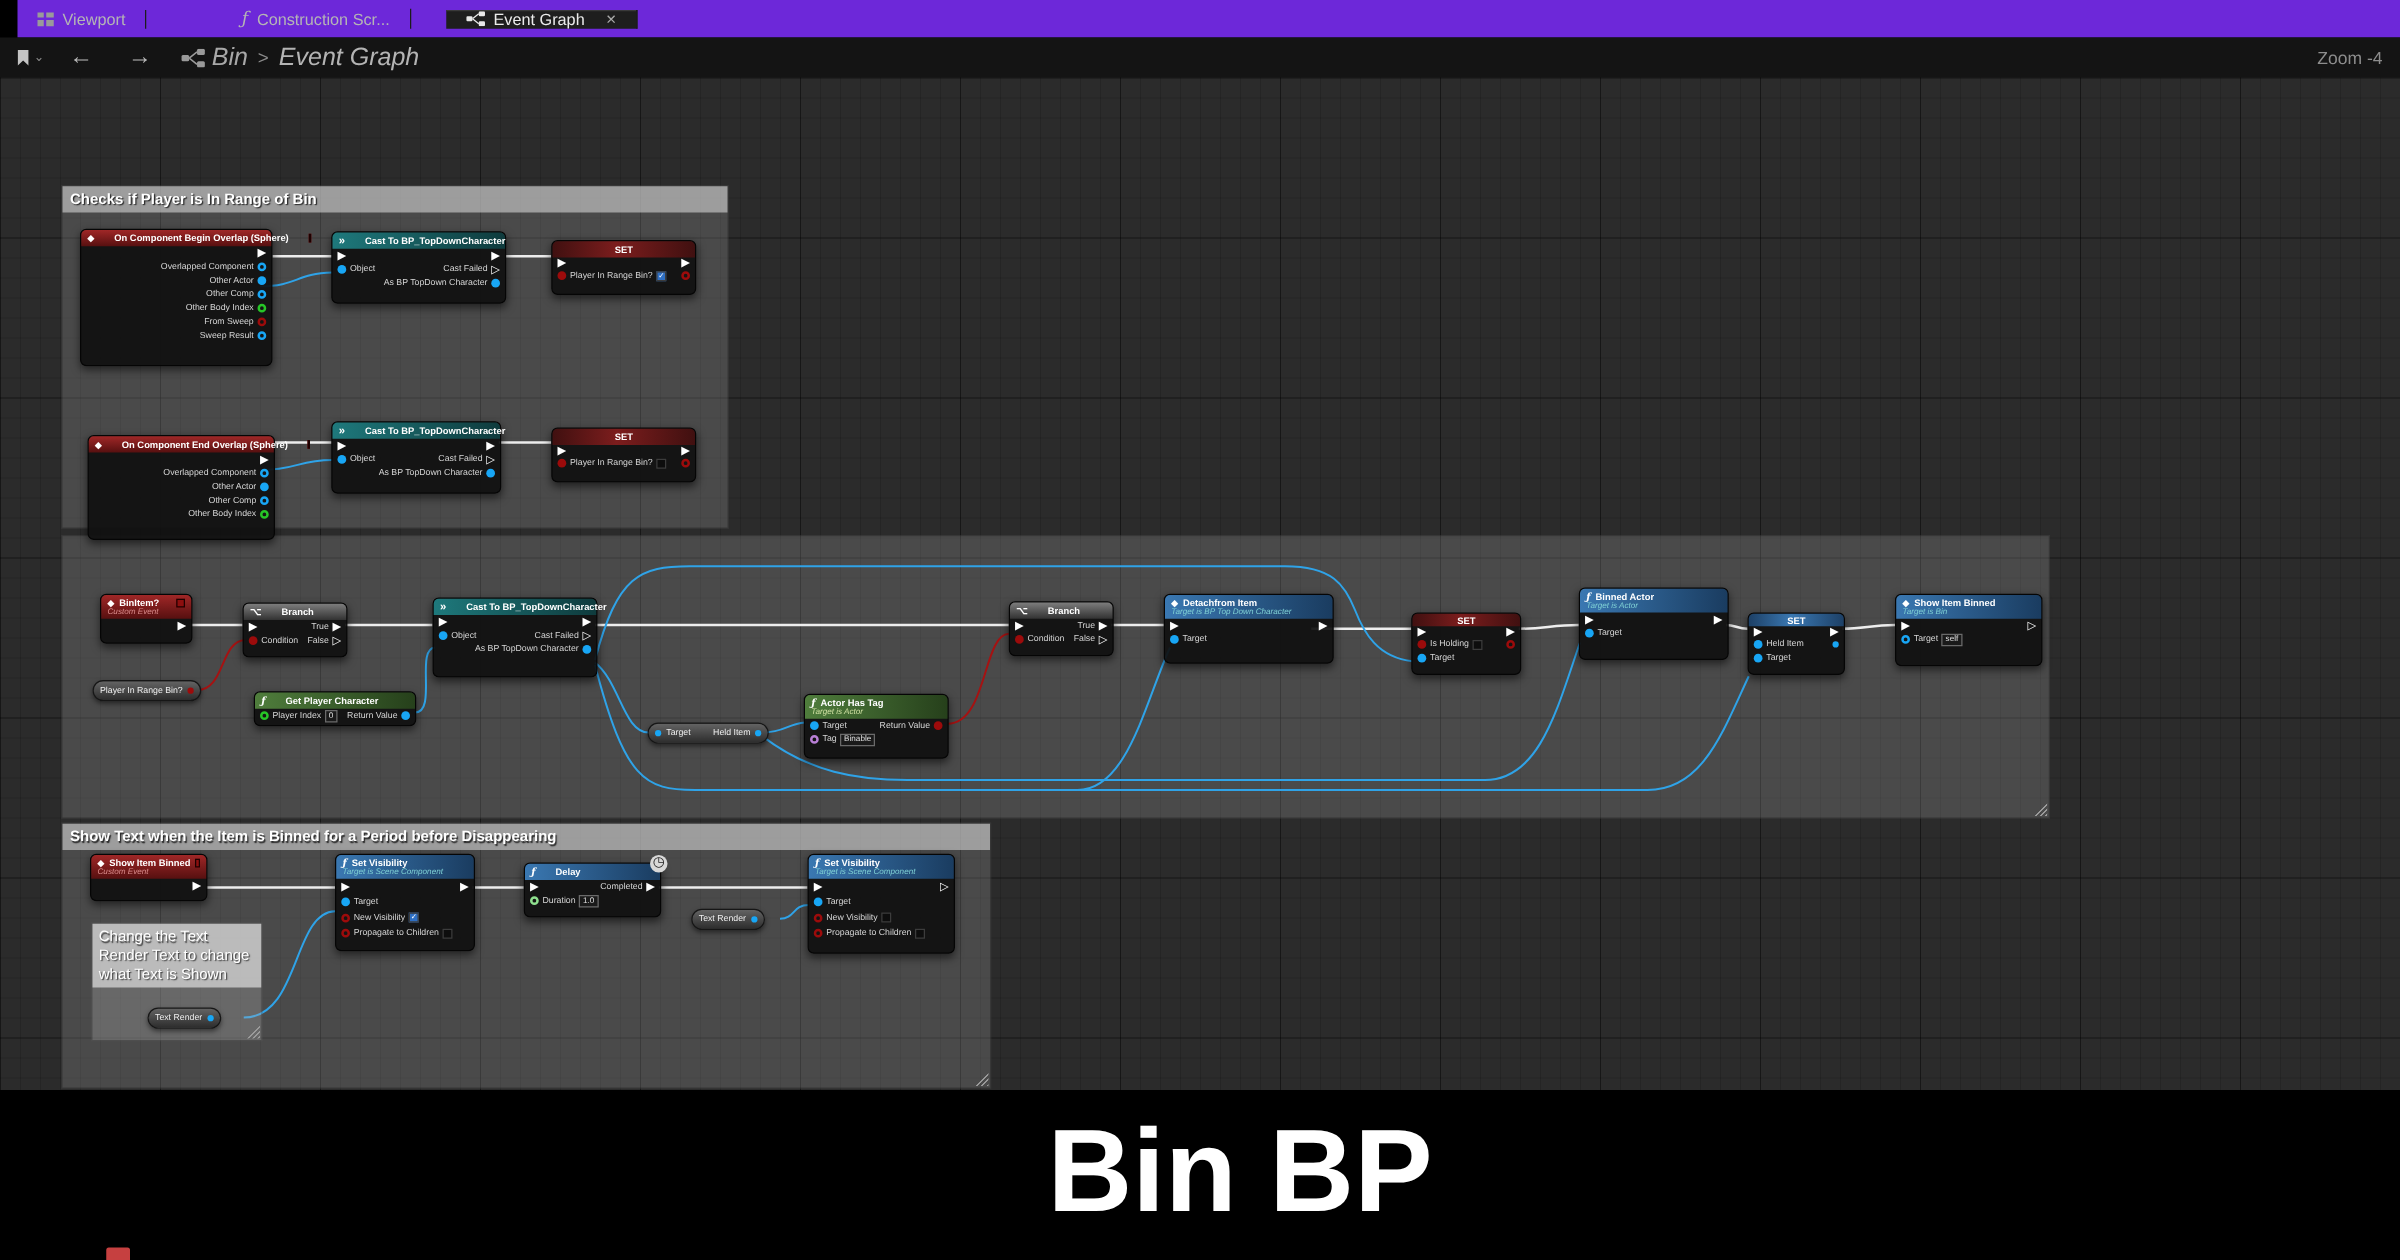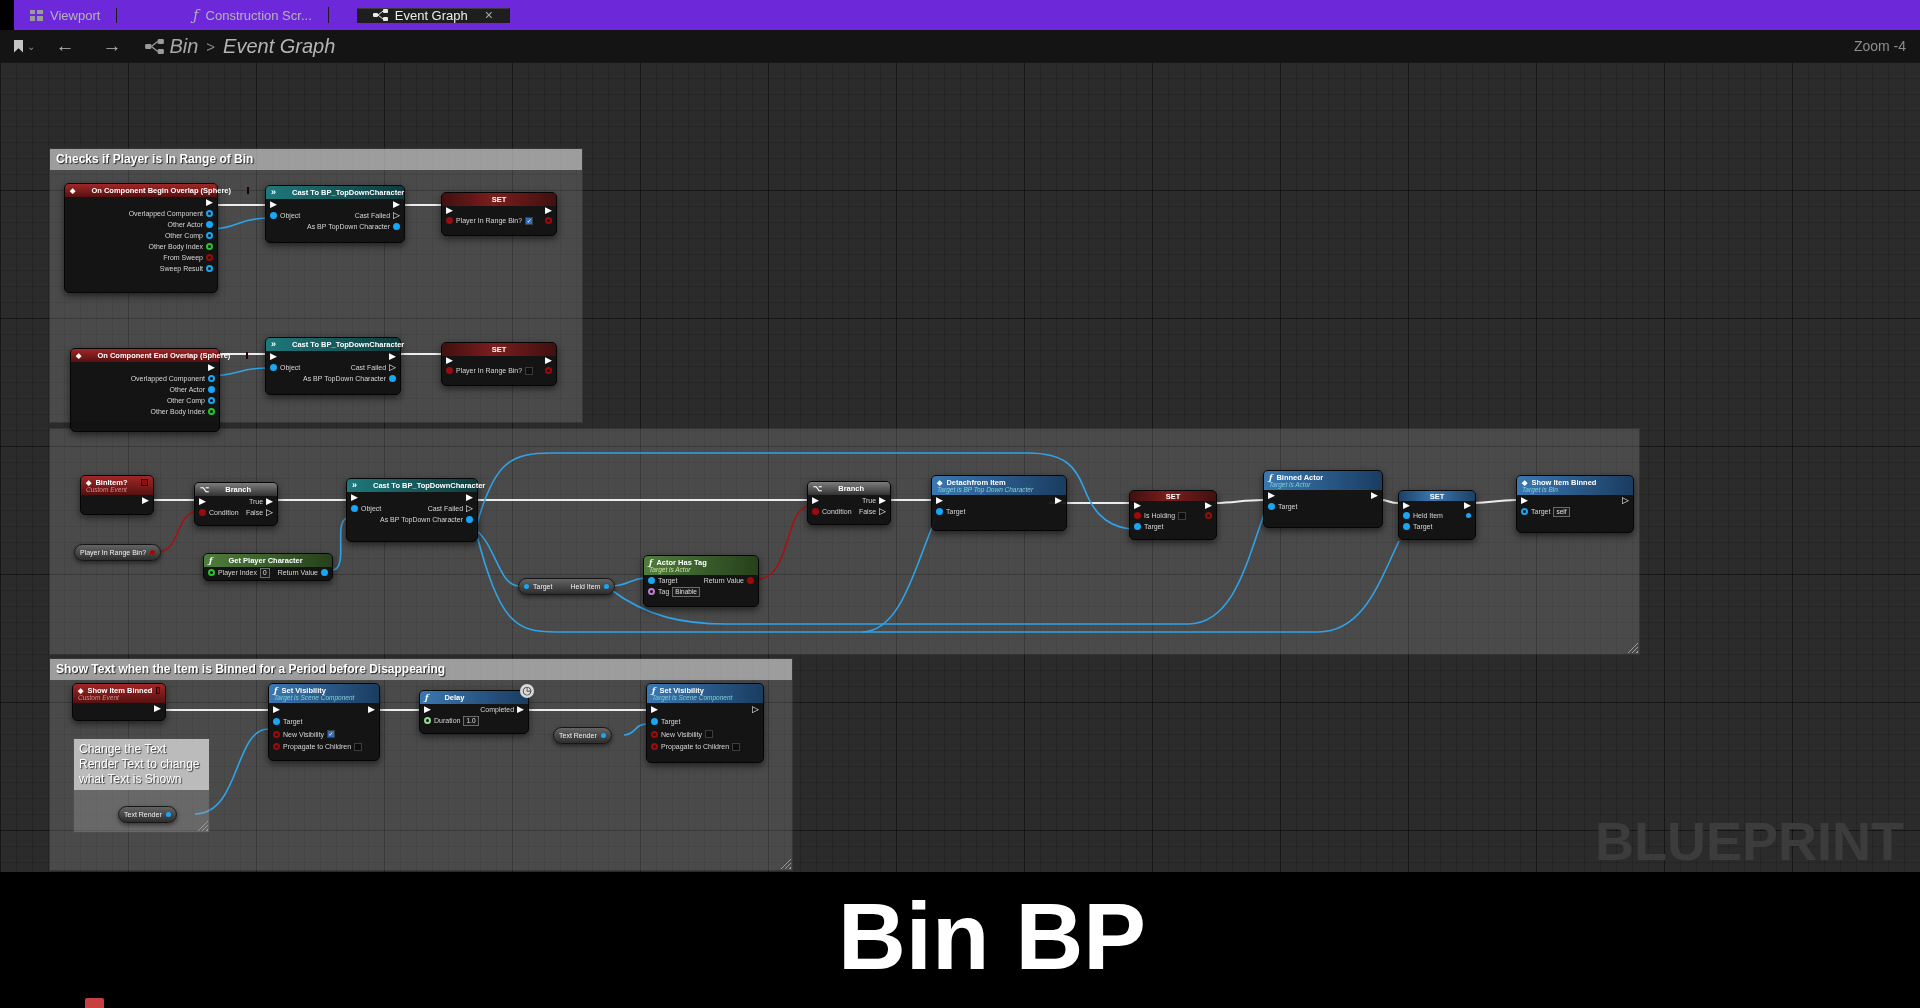--- a/index.html
+++ b/index.html
@@ -747,21 +747,20 @@
 
     <div class="note" style="left:73px;top:676px;width:137px;height:95px;">
       <div class="note-text">Change the Text Render Text to change what Text is Shown</div>
       <div class="pill" style="left:44px;top:67px;">
         <span>Text Render</span>
         <span class="p sm full-blue"></span>
       </div>
       <div class="rsz"></div>
     </div>
 
-    <div class="watermark">BLUEPRINT</div>
   </div>
 
   <div class="footer">
     <div class="footer-title">Bin BP</div>
     <div class="taskbar-red"></div>
   </div>
 
 </div>
 
 </body></html>

